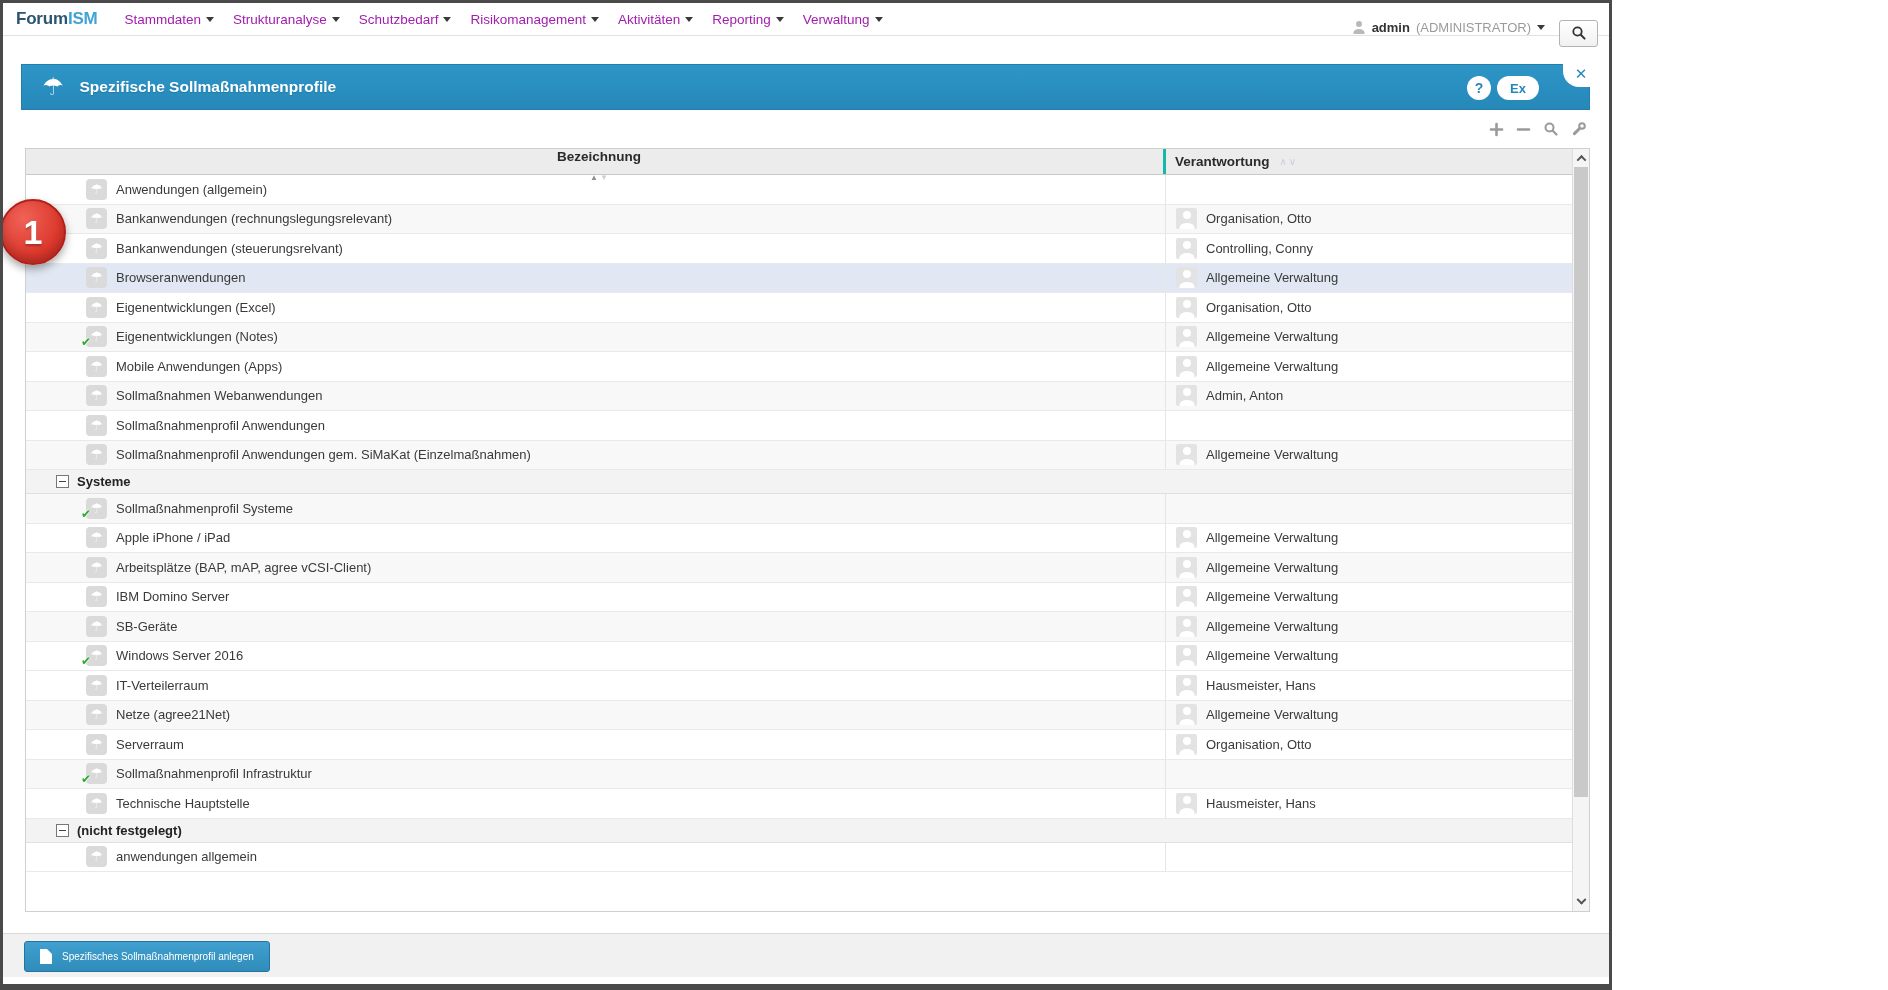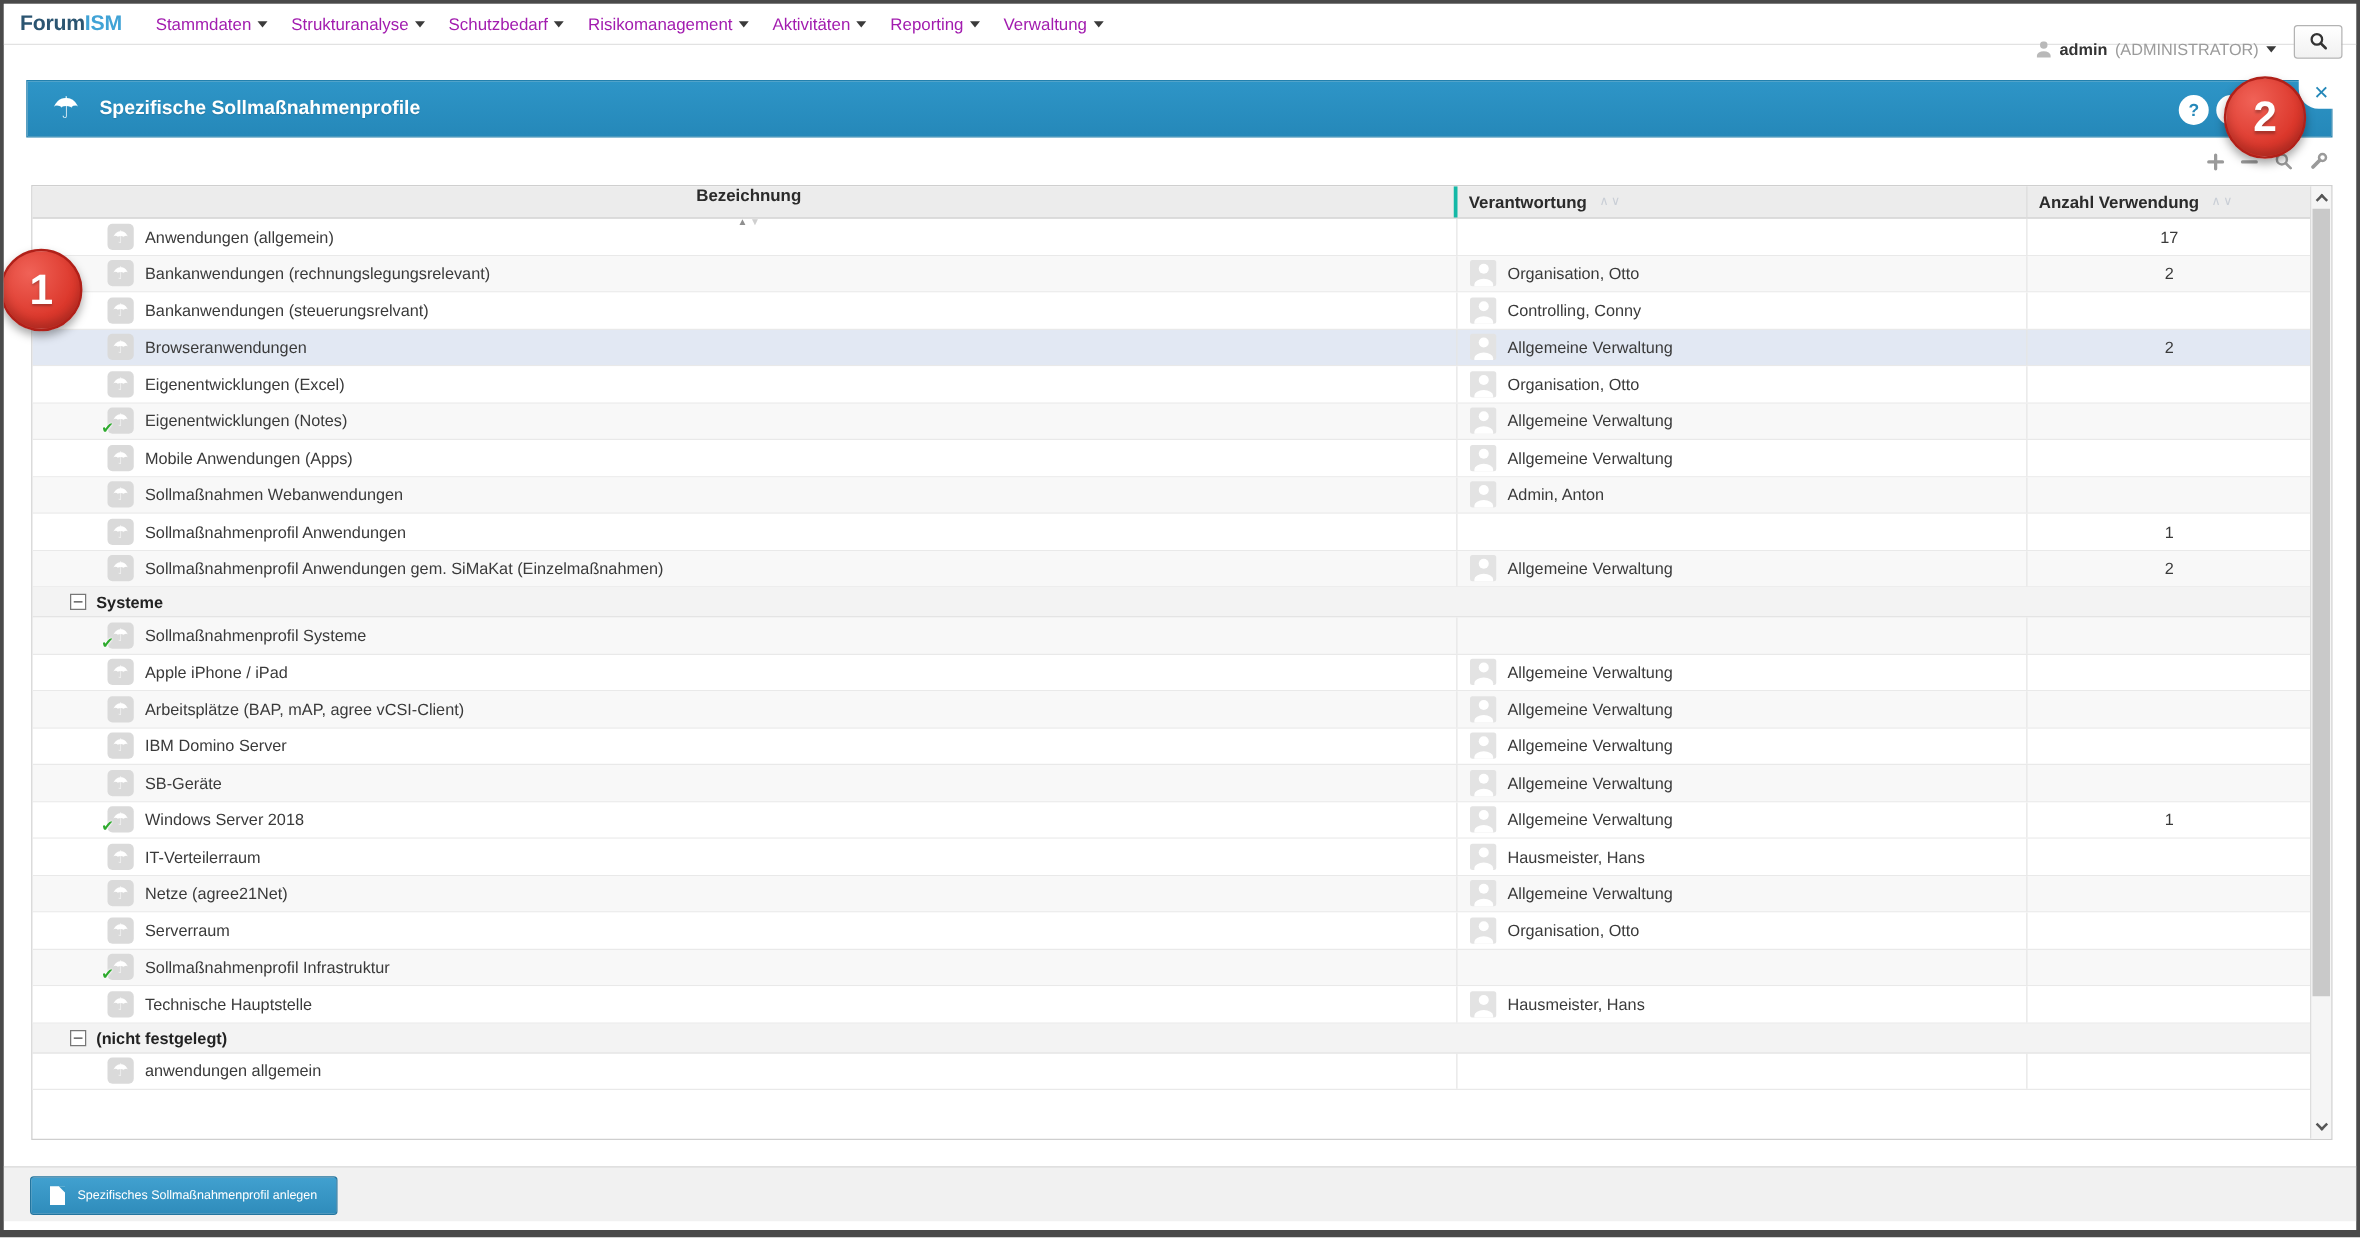--- a/index.html
+++ b/index.html
@@ -1,27 +1,27 @@
 <!DOCTYPE html>
 <html><head>
 <meta charset="utf-8">
 <style>
   * { margin:0; padding:0; box-sizing:border-box; }
   html,body { width:1888px; height:990px; background:#fff; font-family:"Liberation Sans","DejaVu Sans",sans-serif; }
-  .window { position:relative; width:1888px; height:990px; border:3px solid #4a4a4a; border-bottom-width:6px; background:#fff; overflow:hidden; }
+  .window { position:relative; width:1612px; height:990px; border:3px solid #4a4a4a; border-bottom-width:6px; background:#fff; overflow:hidden; }
 
   
   .topnav { height:33px; display:flex; align-items:center; padding:0 11px 0 13px; border-bottom:1px solid #e2e2e2; background:#fff; }
   .brand { font-size:17px; font-weight:bold; letter-spacing:-.2px; cursor:default; }
   .brand .b1 { color:#2b5571; }
   .brand .b2 { color:#41a3d6; }
   .menu { display:flex; gap:19px; margin-left:27px; }
   .menu-item { font-size:13.5px; color:#a21caf; display:flex; align-items:center; gap:5px; cursor:pointer; white-space:nowrap; }
   .caret { width:0; height:0; border-left:4px solid transparent; border-right:4px solid transparent; border-top:5px solid #3a3a3a; display:inline-block; margin-top:1px; }
-  .nav-right { margin-left:auto; display:flex; align-items:flex-end; gap:14px;margin-top:28px; }
+  .nav-right { margin-left:auto; display:flex; align-items:flex-start; gap:14px;margin-top:28px; }
   .usermenu { display:flex; align-items:center; gap:6px; cursor:pointer; font-size:13px; }
   .user-ico { position:relative; width:13px; height:13px; overflow:hidden; }
   .user-ico::before { content:""; position:absolute; top:0; left:50%; transform:translateX(-50%); width:6px; height:6px; border-radius:50%; background:#b9b9b9; }
   .user-ico::after { content:""; position:absolute; bottom:-2px; left:50%; transform:translateX(-50%); width:11px; height:7px; border-radius:50% 50% 0 0; background:#b9b9b9; }
   .user-name { font-weight:bold; color:#333; }
   .user-role { color:#9b9b9b; }
   .search-btn { width:39px; height:27px; border:1px solid #b3b3b3; border-radius:3px; background:linear-gradient(#ffffff,#f1f1f1); display:flex; align-items:center; justify-content:center; cursor:pointer; }
 
   
   .content { padding:28px 19px 0 18px; }
@@ -378,21 +378,21 @@
             </div>
             <div class="cell c2">
               <span class="avatar"></span>
               <span>Allgemeine Verwaltung</span>
             </div>
             <div class="cell c3"></div>
           </div>
           <div class="trow">
             <div class="cell c1">
               <span class="umb">☂<span class="chk">✔</span></span>
-              <span>Windows Server 2018</span>
+              <span>Windows Server 2016</span>
             </div>
             <div class="cell c2">
               <span class="avatar"></span>
               <span>Allgemeine Verwaltung</span>
             </div>
             <div class="cell c3">
               <span>1</span>
             </div>
           </div>
           <div class="trow">

